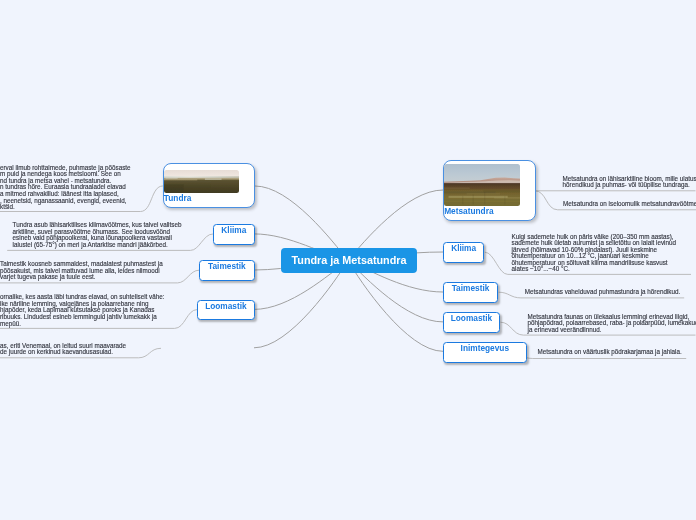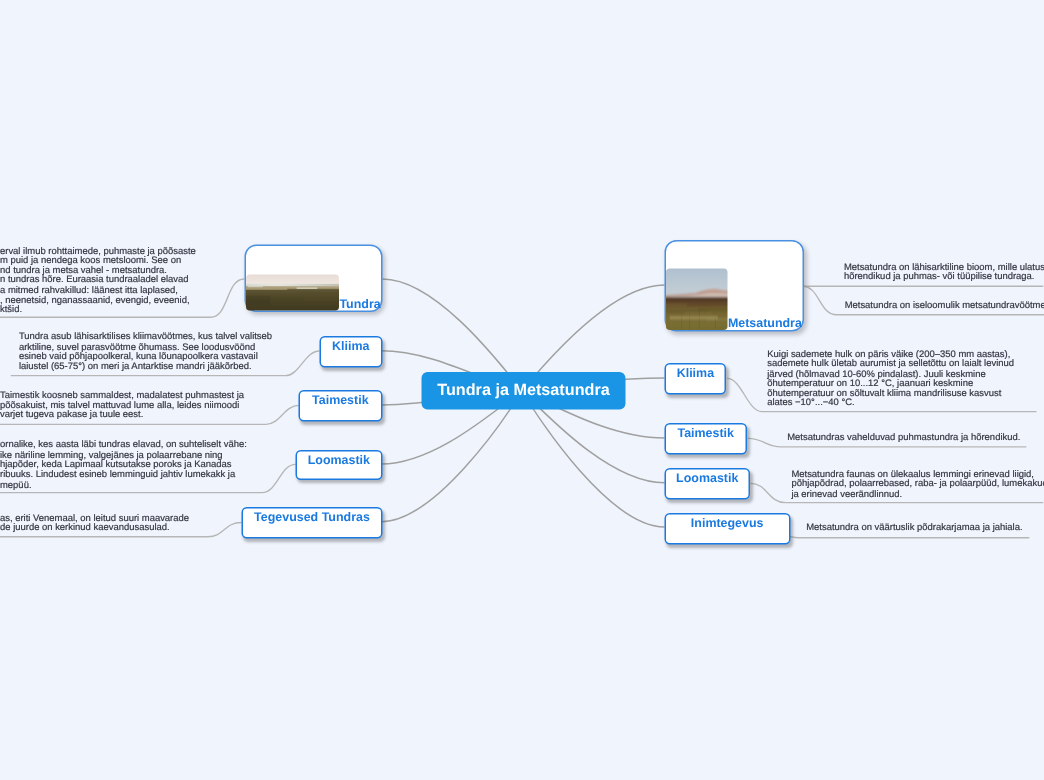--- a/index.html
+++ b/index.html
@@ -8,22 +8,22 @@
   #map{position:absolute;left:0;top:0;width:696px;height:520px;overflow:hidden;transform:translateZ(0);}
   svg.edges{position:absolute;left:0;top:0;width:696px;height:520px;pointer-events:none;}
   .node{position:absolute;box-sizing:border-box;}
   .central{background:#1a95e6;border-radius:4px;color:#fff;font-weight:bold;
            font-size:10.8px;display:flex;align-items:center;justify-content:center;}
   .leaf{background:#fff;border:1.7px solid #1b7ae0;border-radius:3.5px;
         color:#1b7ae0;font-weight:bold;font-size:8.3px;
         display:flex;justify-content:center;
         box-shadow:1.5px 2px 2px rgba(60,60,60,.35);}
   .pic{background:#fff;border:1.6px solid #4a90e2;border-radius:8px;
-       box-shadow:1.5px 2px 3px rgba(60,60,60,.28);display:flex;flex-direction:row;
-       align-items:flex-end;}
+       box-shadow:1.5px 2px 3px rgba(60,60,60,.28);display:flex;flex-direction:column;
+       align-items:flex-start;}
   .pic .cap{color:#1b7ae0;font-weight:bold;font-size:8.3px;}
   .note{position:absolute;font-size:6.3px;color:#33353f;line-height:6.55px;
         letter-spacing:0px;white-space:nowrap;-webkit-text-stroke:0.13px #33353f;}
 </style>
 </head>
 <body>
 
 <div id="map">
 
   <svg class="edges" viewBox="0 0 696 520">
@@ -158,23 +158,20 @@
 
   <div class="node leaf" style="left:213px;top:224px;width:41.6px;height:20.5px;">
     <span>Kliima</span>
     </div>
   <div class="node leaf" style="left:199.2px;top:260.2px;width:55.4px;height:20.5px;">
     <span>Taimestik</span>
     </div>
   <div class="node leaf" style="left:197.2px;top:299.6px;width:57.4px;height:20.5px;">
     <span>Loomastik</span>
     </div>
-  <div class="node leaf" style="left:161.1px;top:338.4px;width:93.8px;height:20.5px;">
-    <span>Tegevused Tundras</span>
-    </div>
 
   <div class="node leaf" style="left:442.8px;top:242.2px;width:41.6px;height:20.5px;">
     <span>Kliima</span>
     </div>
   <div class="node leaf" style="left:442.8px;top:282.2px;width:55.4px;height:20.5px;">
     <span>Taimestik</span>
     </div>
   <div class="node leaf" style="left:442.8px;top:312.2px;width:57.4px;height:20.5px;">
     <span>Loomastik</span>
     </div>

